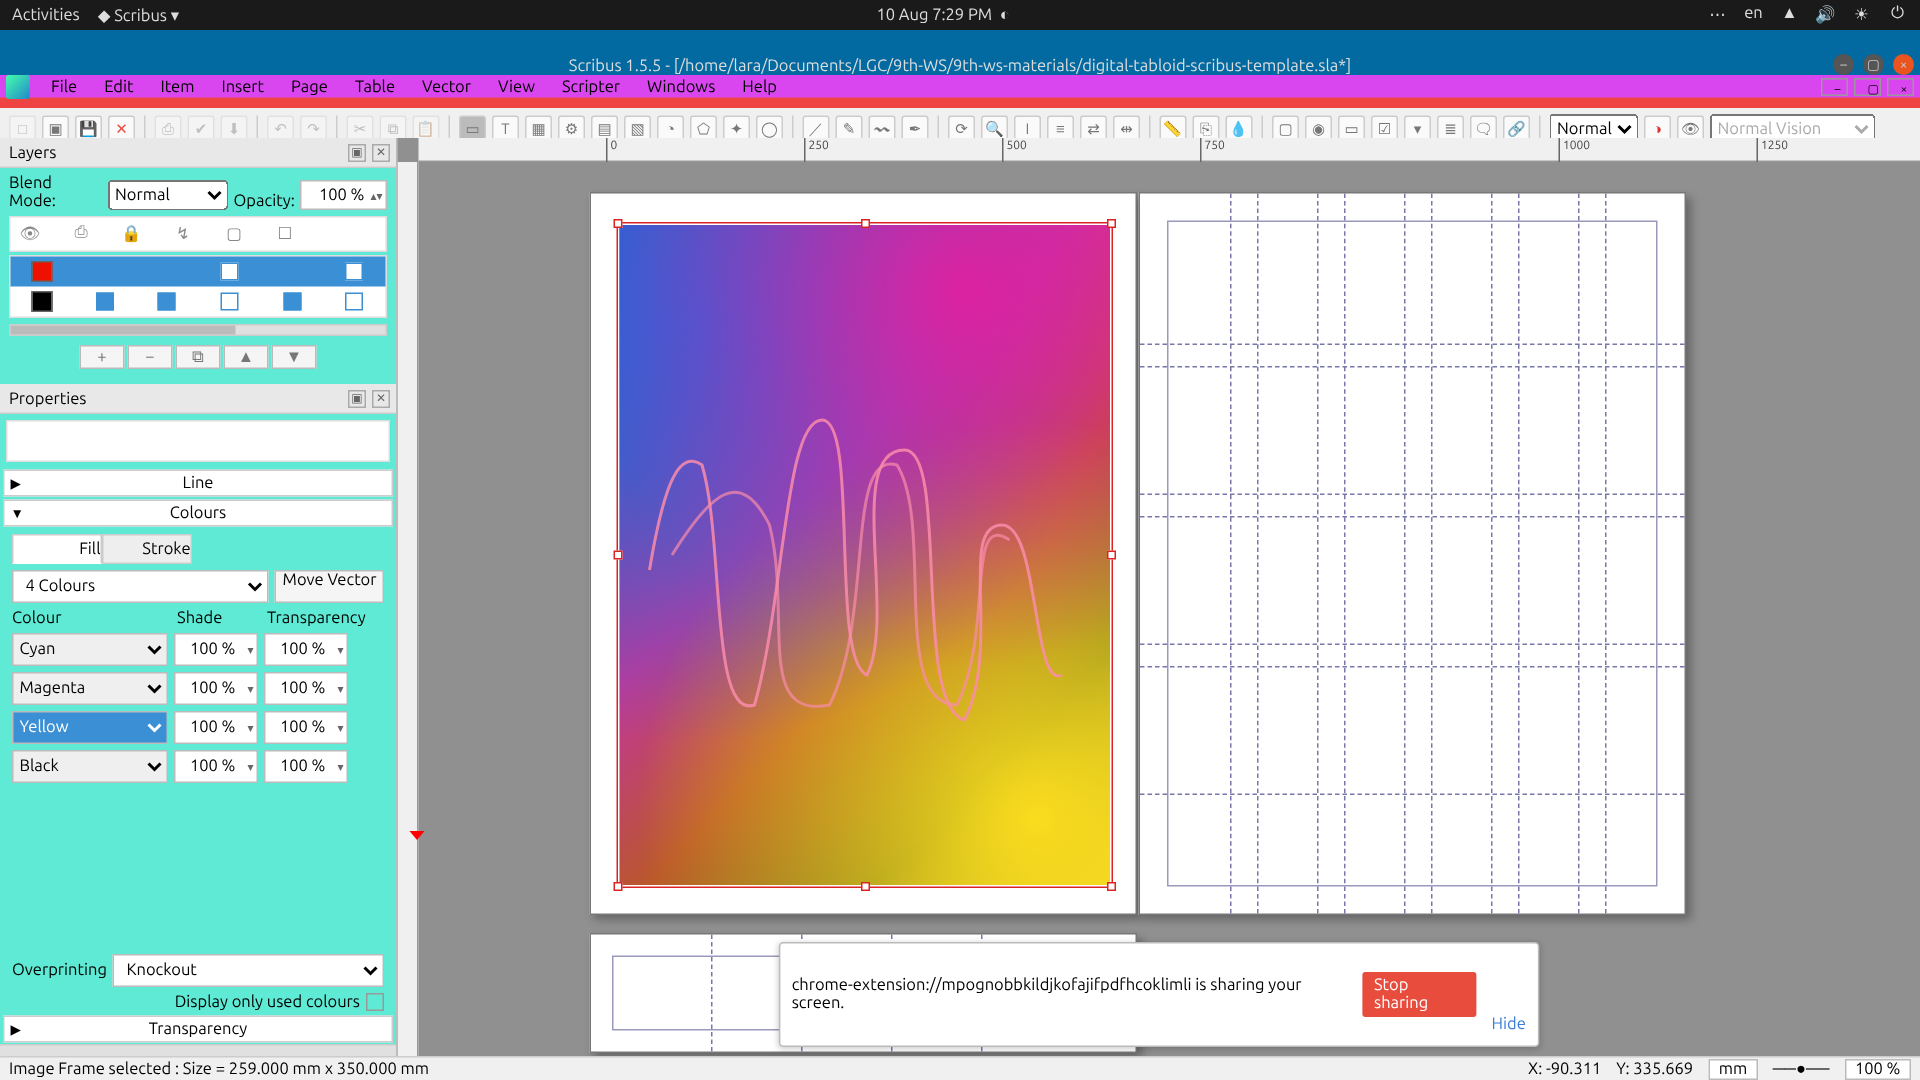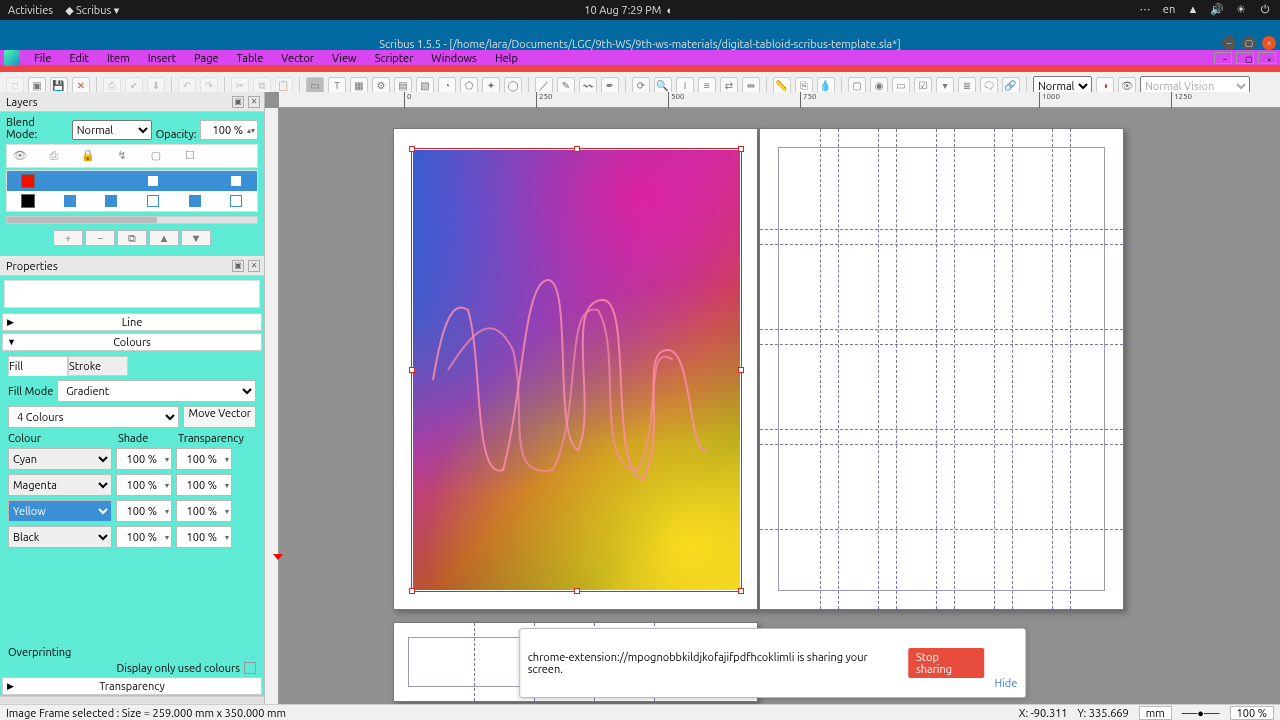--- a/index.html
+++ b/index.html
@@ -43,21 +43,21 @@
 .cb{width:12px;height:12px;border:1px solid #3b8fd4;background:#fff;}
 .cb.on{background:#3b8fd4;}
 .layer-scroll{height:8px;background:#e0e0e0;border:1px solid #ccc;margin-top:4px;position:relative;}
 .layer-scroll .thumb{position:absolute;left:0;width:60%;height:100%;background:#bbb;}
 .layer-btns{display:flex;gap:2px;justify-content:center;margin-top:6px;}
 .layer-btns span{width:30px;height:16px;border:1px solid #bbb;background:#f5f5f5;text-align:center;line-height:14px;color:#777;}
 .props{flex:1;display:flex;flex-direction:column;overflow:hidden;}
 .section-row{height:18px;background:#fff;border:1px solid #ccc;margin:1px 2px;display:flex;align-items:center;justify-content:center;position:relative;}
 .section-row .tri{position:absolute;left:4px;font-size:9px;}
 .tabs{display:flex;margin:4px 8px 2px;}
-.tabs span{flex:0 0 60px;text-align:left;padding:3px 0;border:1px solid #ccc;background:#eee;}
+.tabs span{flex:0 0 60px;text-align:right;padding:3px 0;border:1px solid #ccc;background:#eee;}
 .tabs span.active{background:#fff;border-bottom:1px solid #fff;}
 .formrow{display:flex;align-items:center;padding:2px 8px;gap:4px;}
 .formrow label{flex:0 0 auto;}
 .formrow select,.formrow .btn{height:22px;border:1px solid #bbb;background:#fff;padding:0 4px;}
 .formrow .btn{background:#f5f5f5;}
 .colhdr{display:flex;padding:2px 8px;}
 .colhdr span:nth-child(1){width:110px;}
 .colhdr span:nth-child(2){width:60px;}
 .colhdr span:nth-child(3){width:70px;}
 .crow{display:flex;padding:2px 8px;gap:4px;}
@@ -298,24 +298,20 @@
         </div>
       <div class="section-row">
           <span class="tri">▼</span>
           <span>Colours</span>
         </div>
       <div class="tabs">
         <span class="active">Fill</span>
         <span>Stroke</span>
       </div>
       <div class="formrow">
-        <label>Fill Mode</label>
-        <select style="flex:1;margin-left:auto"><option>Gradient</option></select>
-      </div>
-      <div class="formrow">
         <select style="flex:1"><option>4 Colours</option></select>
         <span class="btn">Move Vector</span>
       </div>
       <div class="colhdr">
         <span>Colour</span>
         <span>Shade</span>
         <span>Transparency</span>
       </div>
       <div class="crow">
         <select><option>Cyan</option></select>
@@ -357,20 +353,21 @@
             <span class="ar">▾</span>
           </div>
         <div class="spin">
             <span>100 %</span>
             <span class="ar">▾</span>
           </div>
       </div>
       <div style="flex:1"></div>
       <div class="formrow">
         <label>Overprinting</label>
+        <select style="flex:1"><option>Knockout</option></select>
       </div>
       <div class="formrow" style="justify-content:flex-end">
         <label>Display only used colours</label>
         <span class="chk"></span>
       </div>
       <div class="section-row">
           <span class="tri">▶</span>
           <span>Transparency</span>
         </div>
       <div style="height:8px;background:#e0e0e0;border-top:1px solid #ccc"></div>

